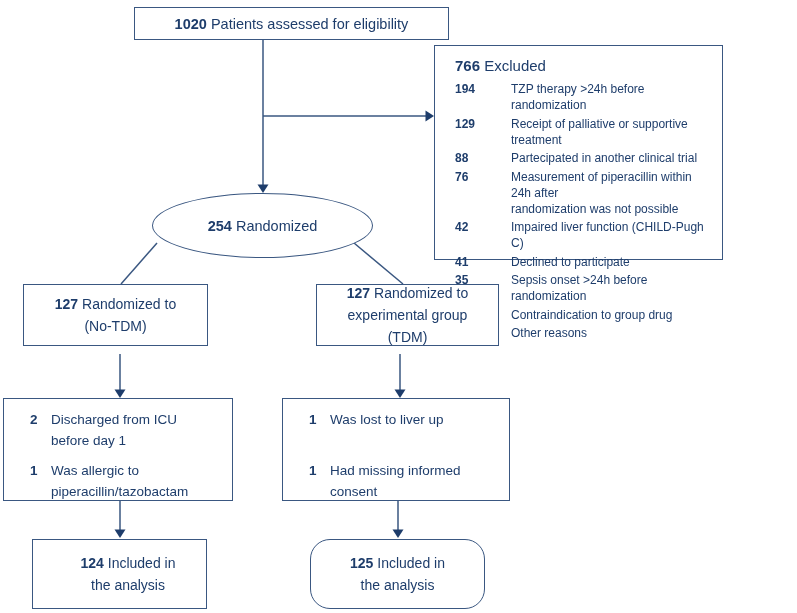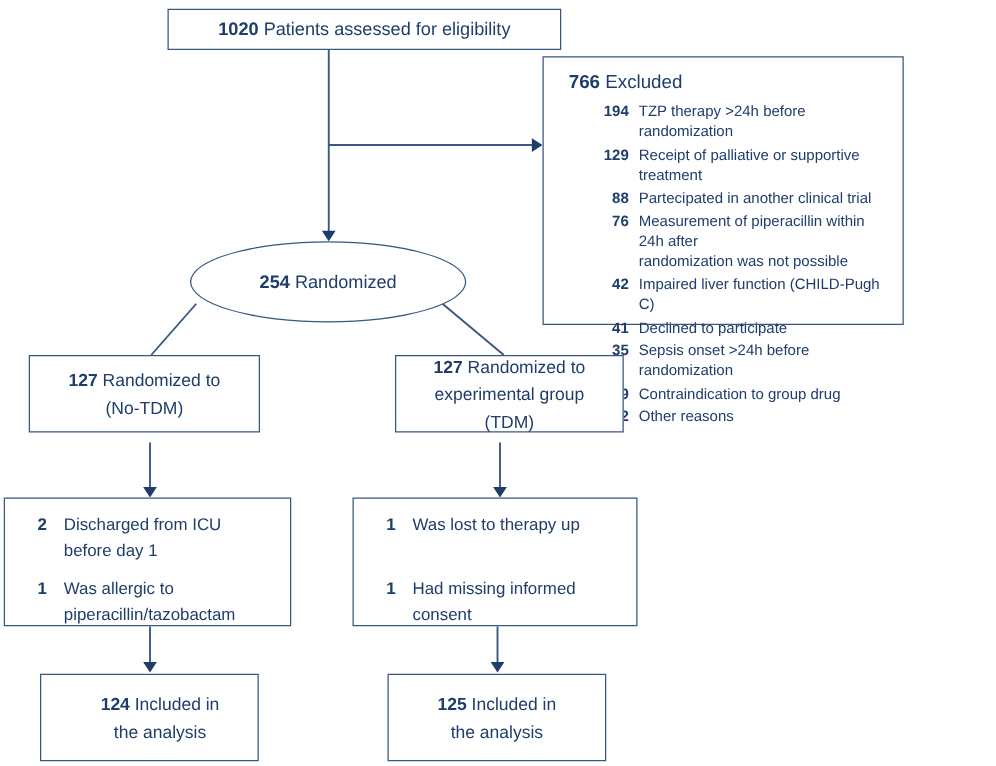--- a/index.html
+++ b/index.html
@@ -13,40 +13,40 @@
     border:1.5px solid #3a5781; z-index:1;
   }
   .num { font-weight:700; }
   .center-box { display:flex; flex-direction:column; justify-content:center; text-align:center; }
   
   .elig { left:106px; top:7px; width:315px; height:33px; font-size:14.5px;margin-left:28px; }
   
   .excl { left:434px; top:45px; width:289px; height:215px; padding:11px 10px 0 20px; }
   .excl-header { font-size:15px; margin-bottom:7px; }
   .xrow { display:grid; grid-template-columns:48px 1fr; column-gap:8px; font-size:12px; line-height:16px; margin-bottom:2.5px; }
-  .xnum { text-align:right; font-weight:700; }
+  .xnum { text-align:left; font-weight:700; }
   
   .ellipse {
     left:152px; top:193px; width:221px; height:65px; border-radius:50%;
     font-size:14.5px;
   }
   
   .grp { width:185px; height:62px; top:284px; font-size:14px; line-height:22px; }
   .grp-l { left:23px; }
   .grp-r { left:316px; width:183px; }
   
   .mid { top:398px; height:103px; padding:11px 6px 0 26px; font-size:13.5px; }
   .mid-l { left:3px;  width:230px; }
   .mid-r { left:282px; width:228px; }
   .mrow { display:grid; grid-template-columns:12px 1fr; column-gap:9px; line-height:20.5px; }
   .slot1 { min-height:46px; margin-bottom:5px; }
   
   .ana { top:539px; width:175px; height:70px; font-size:14px; line-height:22.5px; }
   .ana-l { left:32px;padding-left:17px; }
-  .ana-r { left:310px; }
+  .ana-r { left:310px;border-radius:20px; }
 </style>
 </head>
 <body>
 
 <div class="canvas">
 
   <svg class="wires" viewBox="0 0 797 613" fill="none" xmlns="http://www.w3.org/2000/svg">
 
     <line x1="263" y1="40" x2="263" y2="185.5" stroke="#3a5781" stroke-width="1.5"></line>
     <path d="M257.5 184.5 L268.5 184.5 L263 193 Z" fill="#1e3d6b"></path>
@@ -159,21 +159,21 @@
       <div>
         <div>Was allergic to</div>
         <div>piperacillin/tazobactam</div>
       </div>
     </div>
   </div>
 
   <div class="box mid mid-r">
     <div class="mrow slot1">
       <div class="num">1</div>
-      <div>Was lost to therapy up</div>
+      <div>Was lost to liver up</div>
     </div>
     <div class="mrow">
       <div class="num">1</div>
       <div>
         <div>Had missing informed</div>
         <div>consent</div>
       </div>
     </div>
   </div>
 

